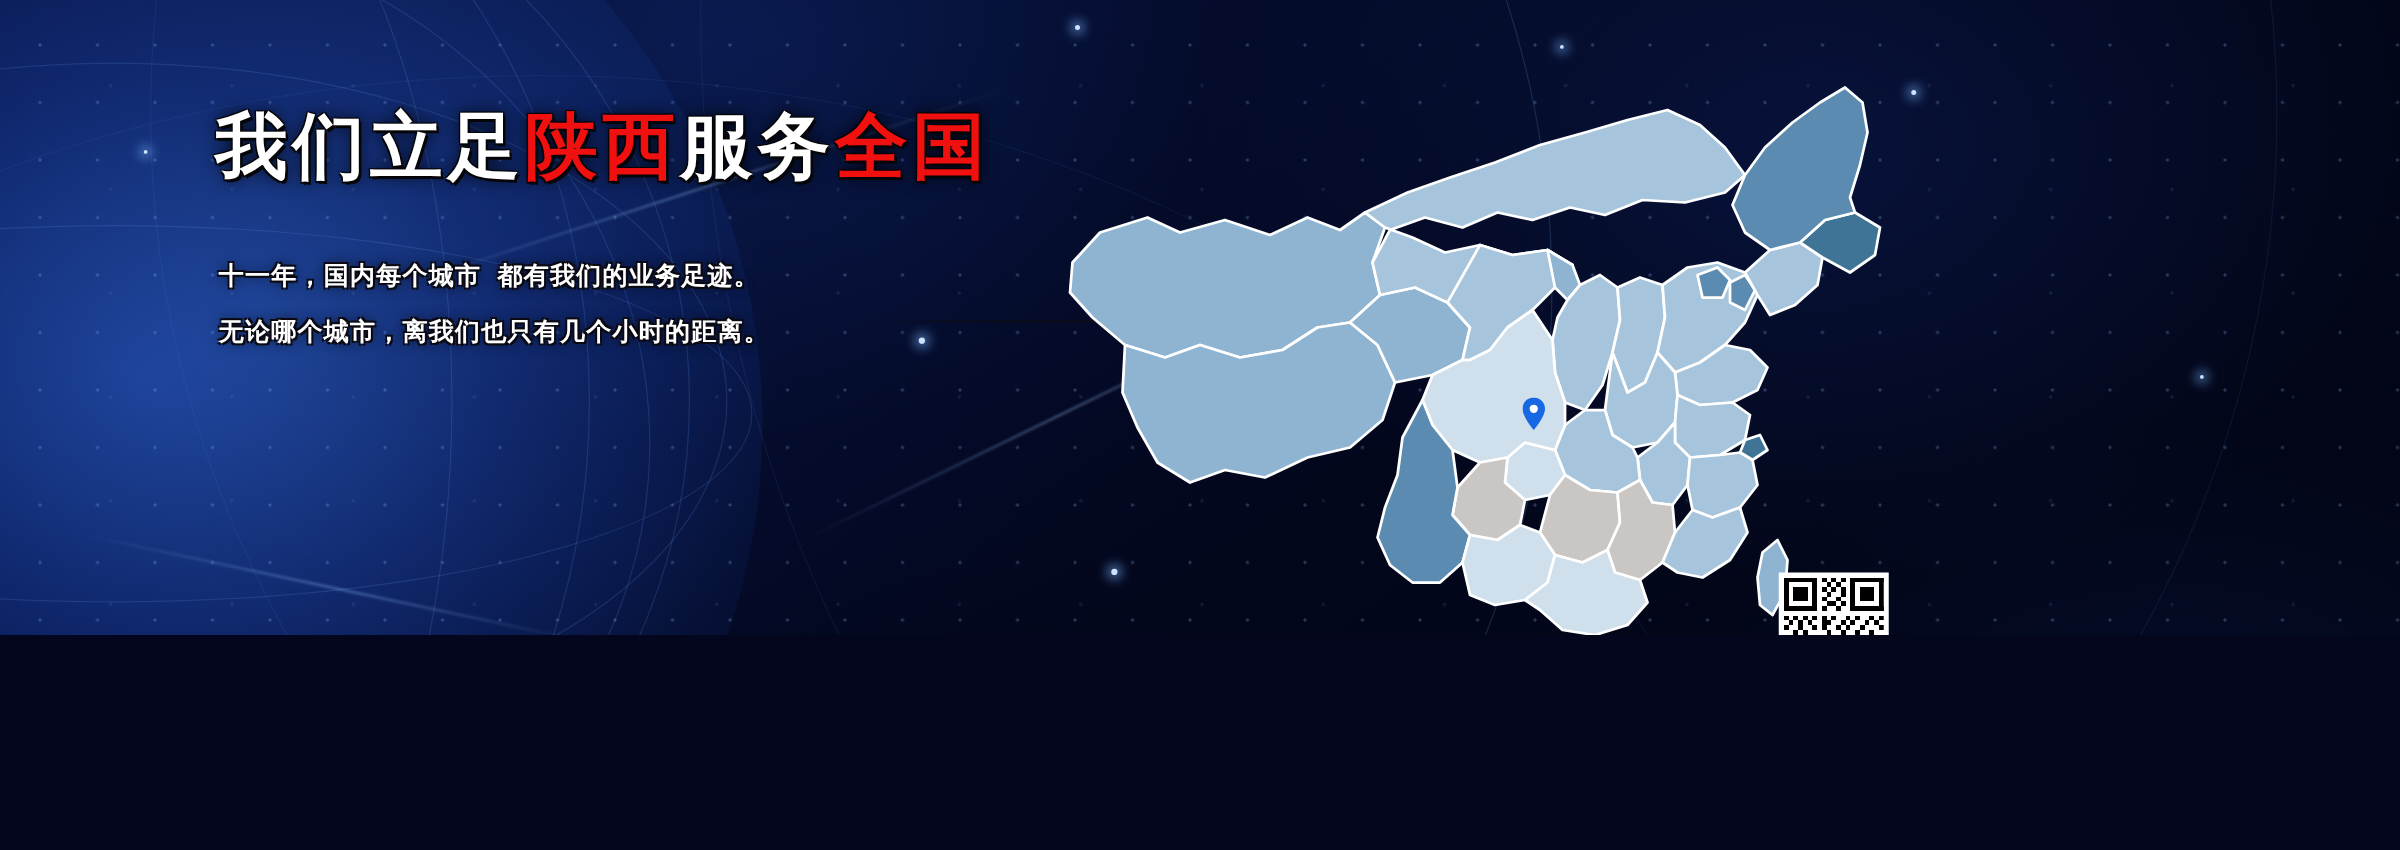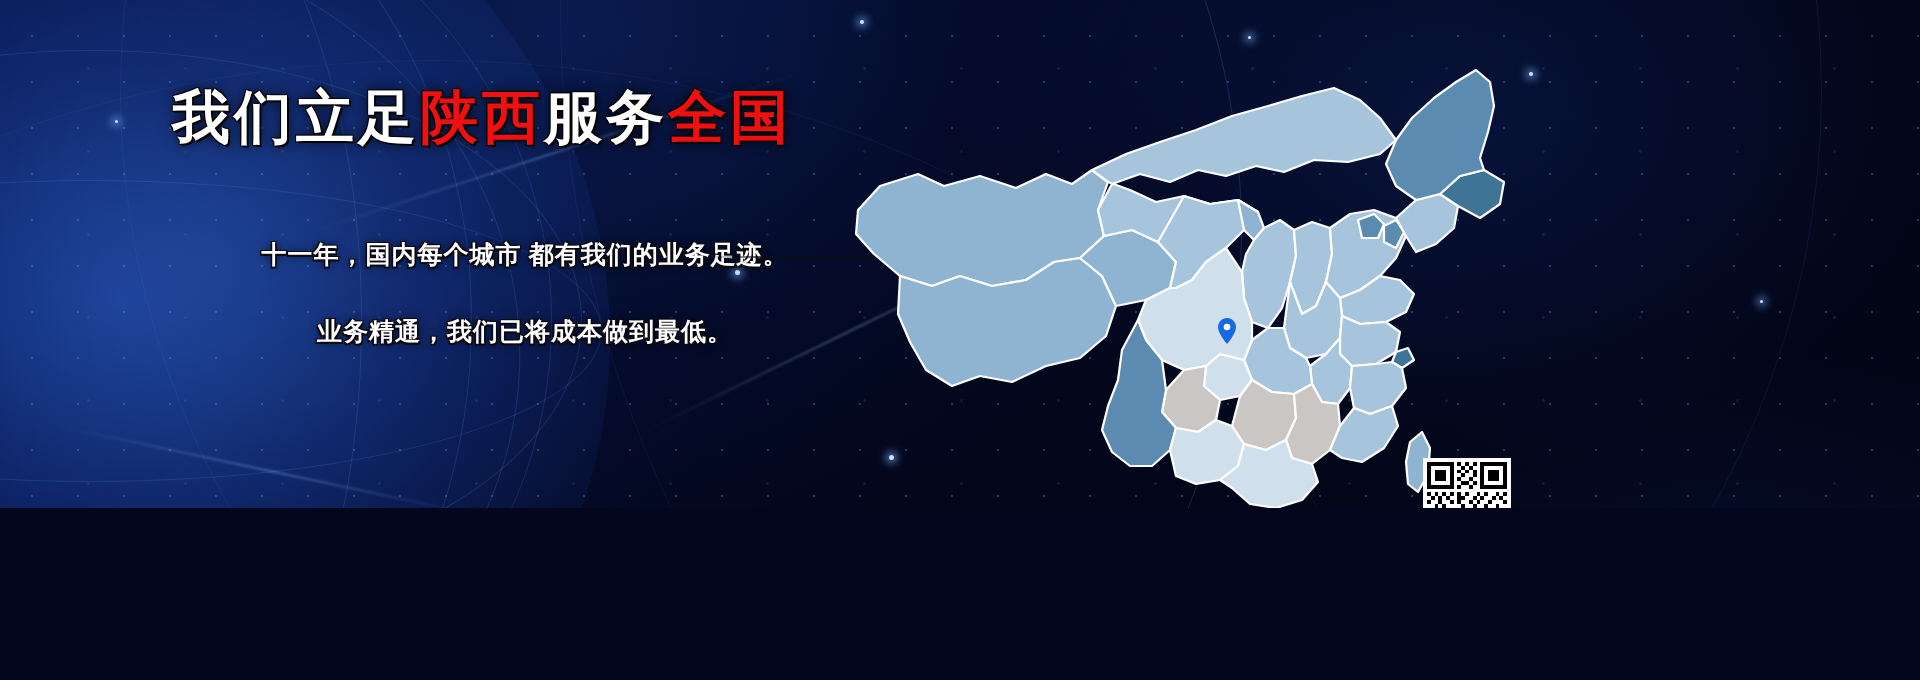--- a/index.html
+++ b/index.html
@@ -8,21 +8,20 @@
     font-family:"Liberation Sans","DejaVu Sans",sans-serif;
     background:#03061c;
   }
   .stage{position:relative;width:1920px;height:508px;overflow:hidden;
     background:
       radial-gradient(ellipse 760px 620px at 120px 300px, rgba(30,72,170,.70) 0%, rgba(14,40,120,.45) 38%, rgba(5,14,52,.10) 66%, rgba(2,5,22,0) 80%),
       radial-gradient(ellipse 900px 700px at 560px 40px, rgba(16,44,120,.45) 0%, rgba(6,16,58,.25) 45%, rgba(2,5,22,0) 75%),
       radial-gradient(ellipse 700px 500px at 1450px 120px, rgba(14,36,104,.40) 0%, rgba(3,8,34,0) 70%),
       radial-gradient(ellipse 600px 400px at 1750px 620px, rgba(10,28,86,.35) 0%, rgba(3,8,34,0) 70%),
       linear-gradient(140deg,#081440 0%,#050d2e 28%,#03071d 55%,#020514 100%);
-    text-align: center;
   }
   
   .globe{position:absolute;left:-430px;top:-180px;width:1040px;height:1040px;border-radius:50%;
     background:radial-gradient(circle at 62% 42%, rgba(60,120,230,.30) 0%, rgba(26,66,166,.22) 34%, rgba(10,30,96,.12) 58%, rgba(4,10,40,0) 72%);
     overflow:hidden;}
   .globe .ring{position:absolute;border:1px solid rgba(110,170,255,.16);border-radius:50%;}
   .r1{left:60px;top:40px;width:920px;height:920px;}
   .r2{left:140px;top:10px;width:760px;height:980px;}
   .r3{left:250px;top:-20px;width:540px;height:1040px;}
   .r4{left:30px;top:230px;width:980px;height:540px;}
@@ -45,23 +44,23 @@
   .star{position:absolute;border-radius:50%;background:#cfe2ff;box-shadow:0 0 9px 3px rgba(120,180,255,.75);}
   
   .headline{position:absolute;left:172px;top:88px;font-size:58px;line-height:1;letter-spacing:4px;
     font-weight:700;white-space:nowrap;
     font-family:"DejaVu Sans","Liberation Sans",sans-serif;}
   .headline span{color:#ffffff;
     text-shadow:0 0 2px #000,2px 2px 0 #07060a,-1px -1px 0 #07060a,1px -1px 0 #07060a,-1px 1px 0 #07060a,0 0 14px rgba(0,0,0,.9);}
   .headline span.hl{color:#f01010;}
   
   .body-copy{position:absolute;left:175px;top:200px;width:700px;}
-  .body-copy .ln{font-size:25px;line-height:45px;color:#ffffff;white-space:nowrap;font-weight:700;
-    font-family:Liberation Serif, serif;letter-spacing:1px;
-    text-shadow:1.5px 1.5px 0 #0b0a12,-1.5px -1.5px 0 #0b0a12,1.5px -1.5px 0 #0b0a12,-1.5px 1.5px 0 #0b0a12,0 0 10px rgba(0,0,0,.85);margin-top:32px;}
+  .body-copy .ln{font-size:20px;line-height:45px;color:#ffffff;white-space:nowrap;font-weight:700;
+    font-family:Liberation Mono, monospace;letter-spacing:1px;
+    text-shadow:1.5px 1.5px 0 #0b0a12,-1.5px -1.5px 0 #0b0a12,1.5px -1.5px 0 #0b0a12,-1.5px 1.5px 0 #0b0a12,0 0 10px rgba(0,0,0,.85);}
   
   .connector{position:absolute;left:705px;top:256px;width:275px;height:2px;
     background:linear-gradient(90deg,rgba(10,12,25,0) 0%,rgba(10,12,25,.85) 24%,#0a0d18 100%);}
   
   .mapwrap{position:absolute;left:840px;top:14px;width:680px;height:560px;}
   .mapwrap svg{display:block;width:100%;height:100%;}
   .pin{position:absolute;left:1218px;top:318px;width:18px;height:26px;}
   
   .qr{position:absolute;left:1423px;top:458px;width:88px;height:88px;background:#ffffff;padding:4px;box-sizing:border-box;}
   .qr svg{display:block;width:100%;height:100%;}
@@ -101,21 +100,21 @@
   <div class="star" style="left:640px;top:520px;width:3px;height:3px;"></div>
   <div class="star" style="left:1760px;top:300px;width:3px;height:3px;"></div>
   <div class="star" style="left:115px;top:120px;width:3px;height:3px;"></div>
 
   <div class="headline">
     <span>我们立足</span><span class="hl">陕西</span><span>服务</span><span class="hl">全国</span>
   </div>
 
   <div class="body-copy">
     <div class="ln">十一年，国内每个城市 都有我们的业务足迹。</div>
-    <div class="ln">业务精通，我们已将成本做到最低。</div>
+    <div class="ln">无论哪个城市，离我们也只有几个小时的距离。</div>
   </div>
 
   <div class="connector"></div>
 
   <div class="mapwrap">
     <svg viewBox="0 0 680 560" xmlns="http://www.w3.org/2000/svg">
       <g stroke="#ffffff" stroke-width="2.2" stroke-linejoin="round">
 
         <path fill="#8fb4d2" d="M18,196 L40,172 L78,160 L104,172 L140,162 L176,174 L206,160 L232,170 L252,156 L268,168 L258,196 L264,222 L240,244 L214,248 L186,266 L152,272 L120,262 L92,272 L60,262 L34,240 L16,220 Z"></path>
 

